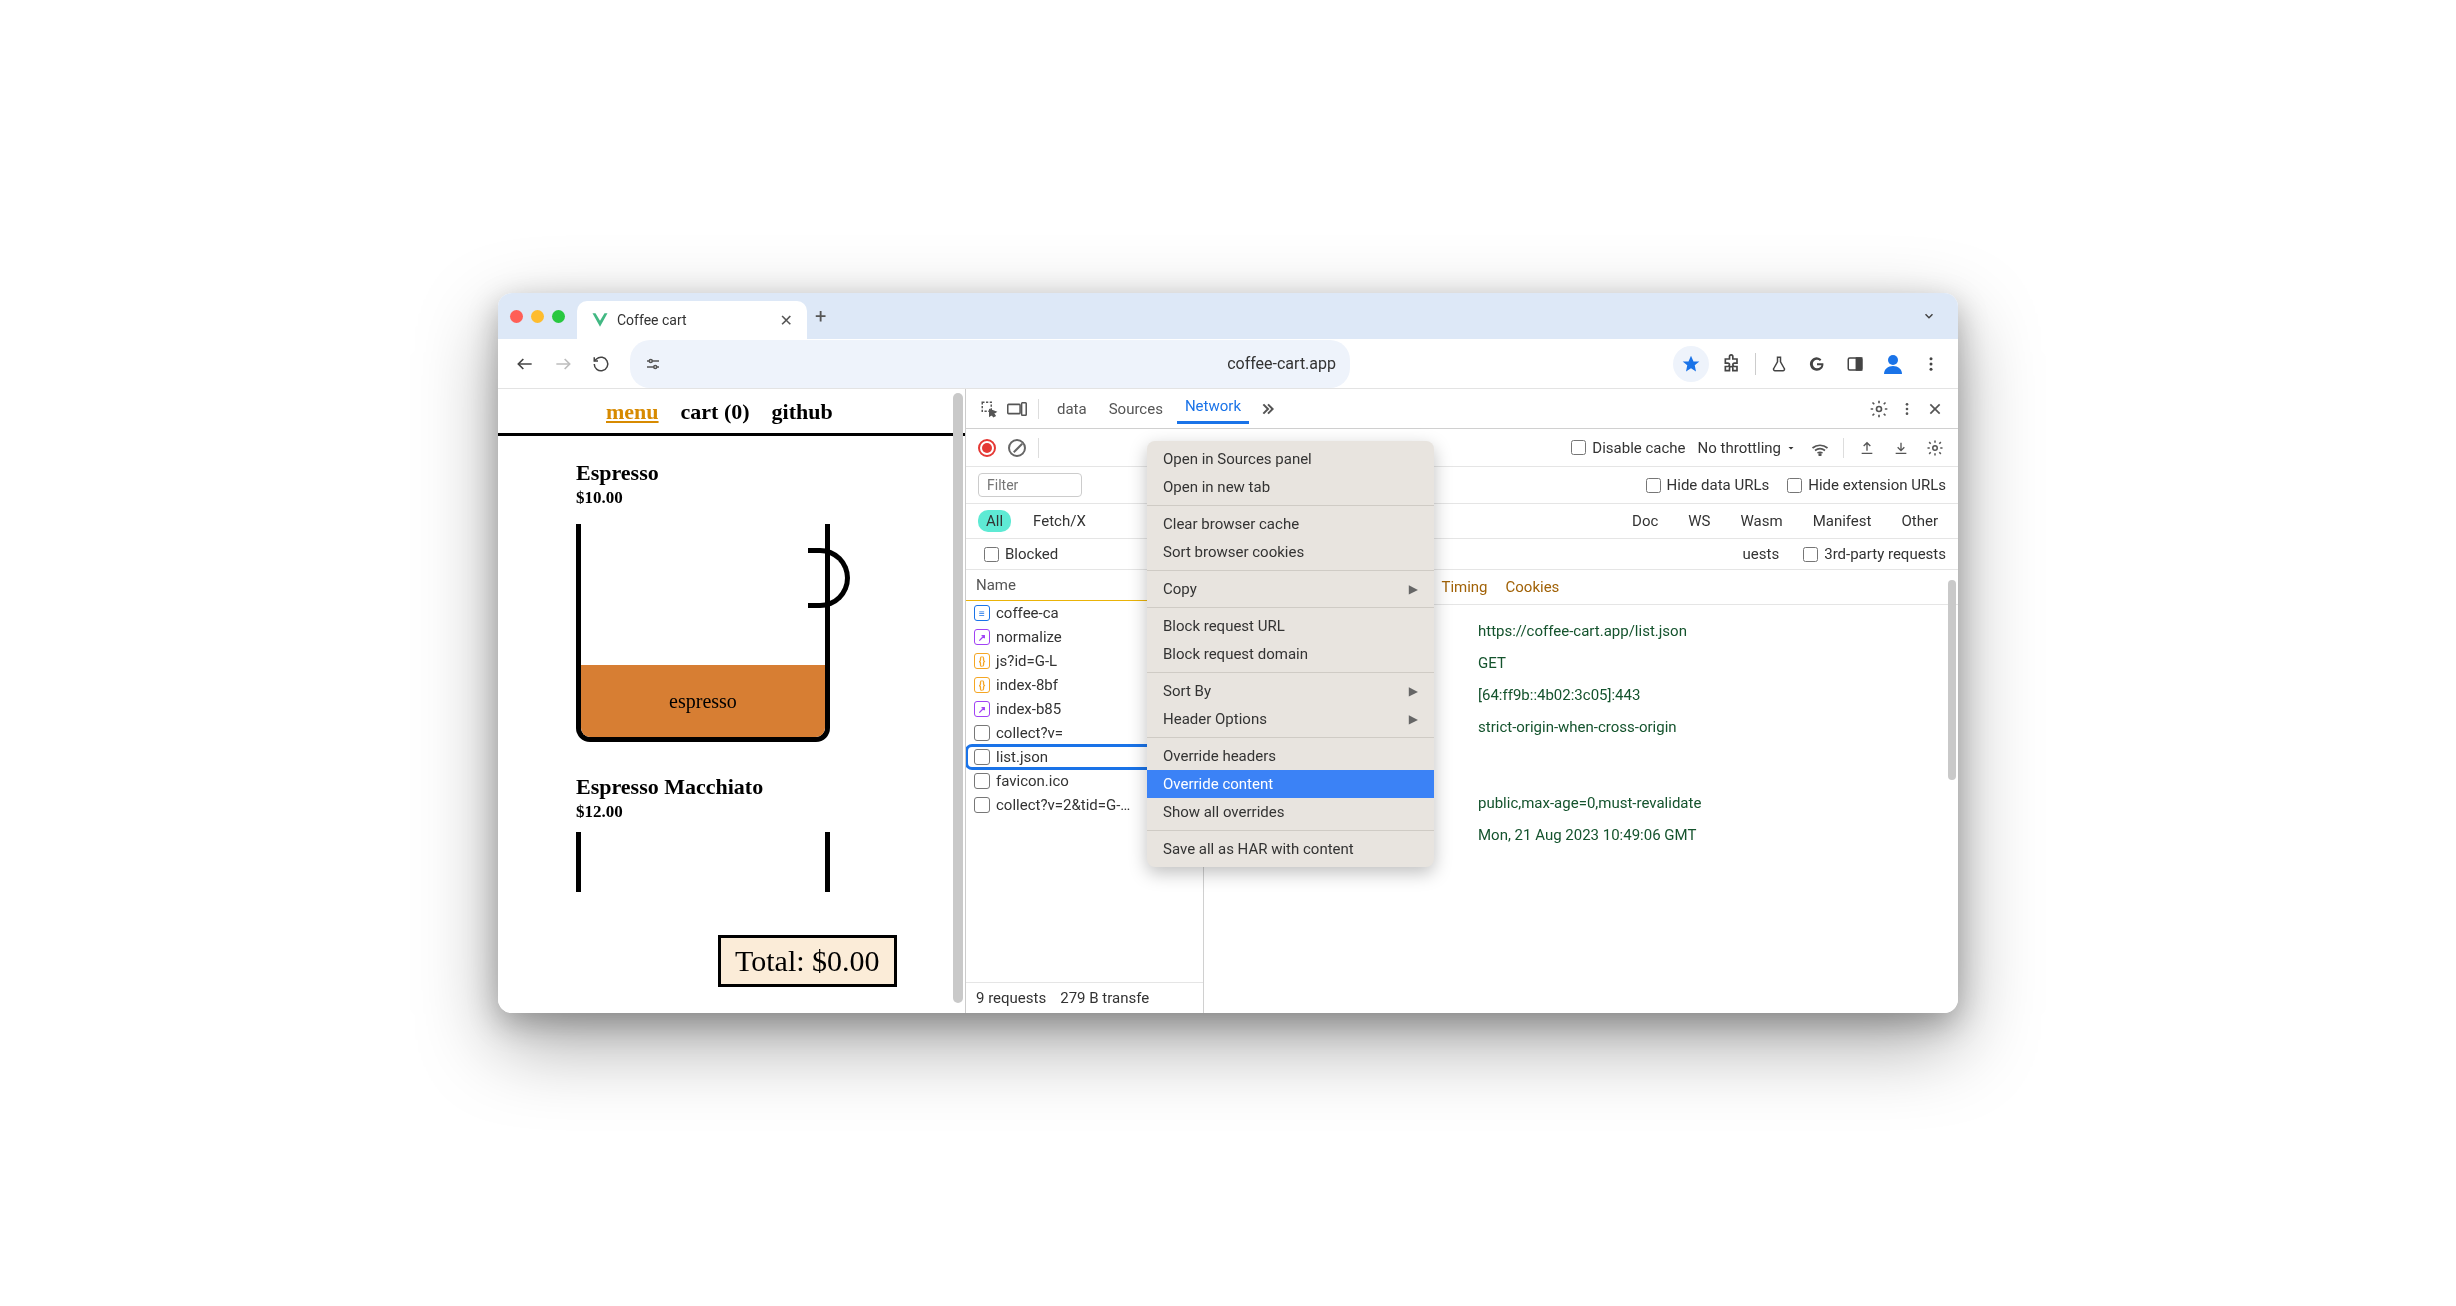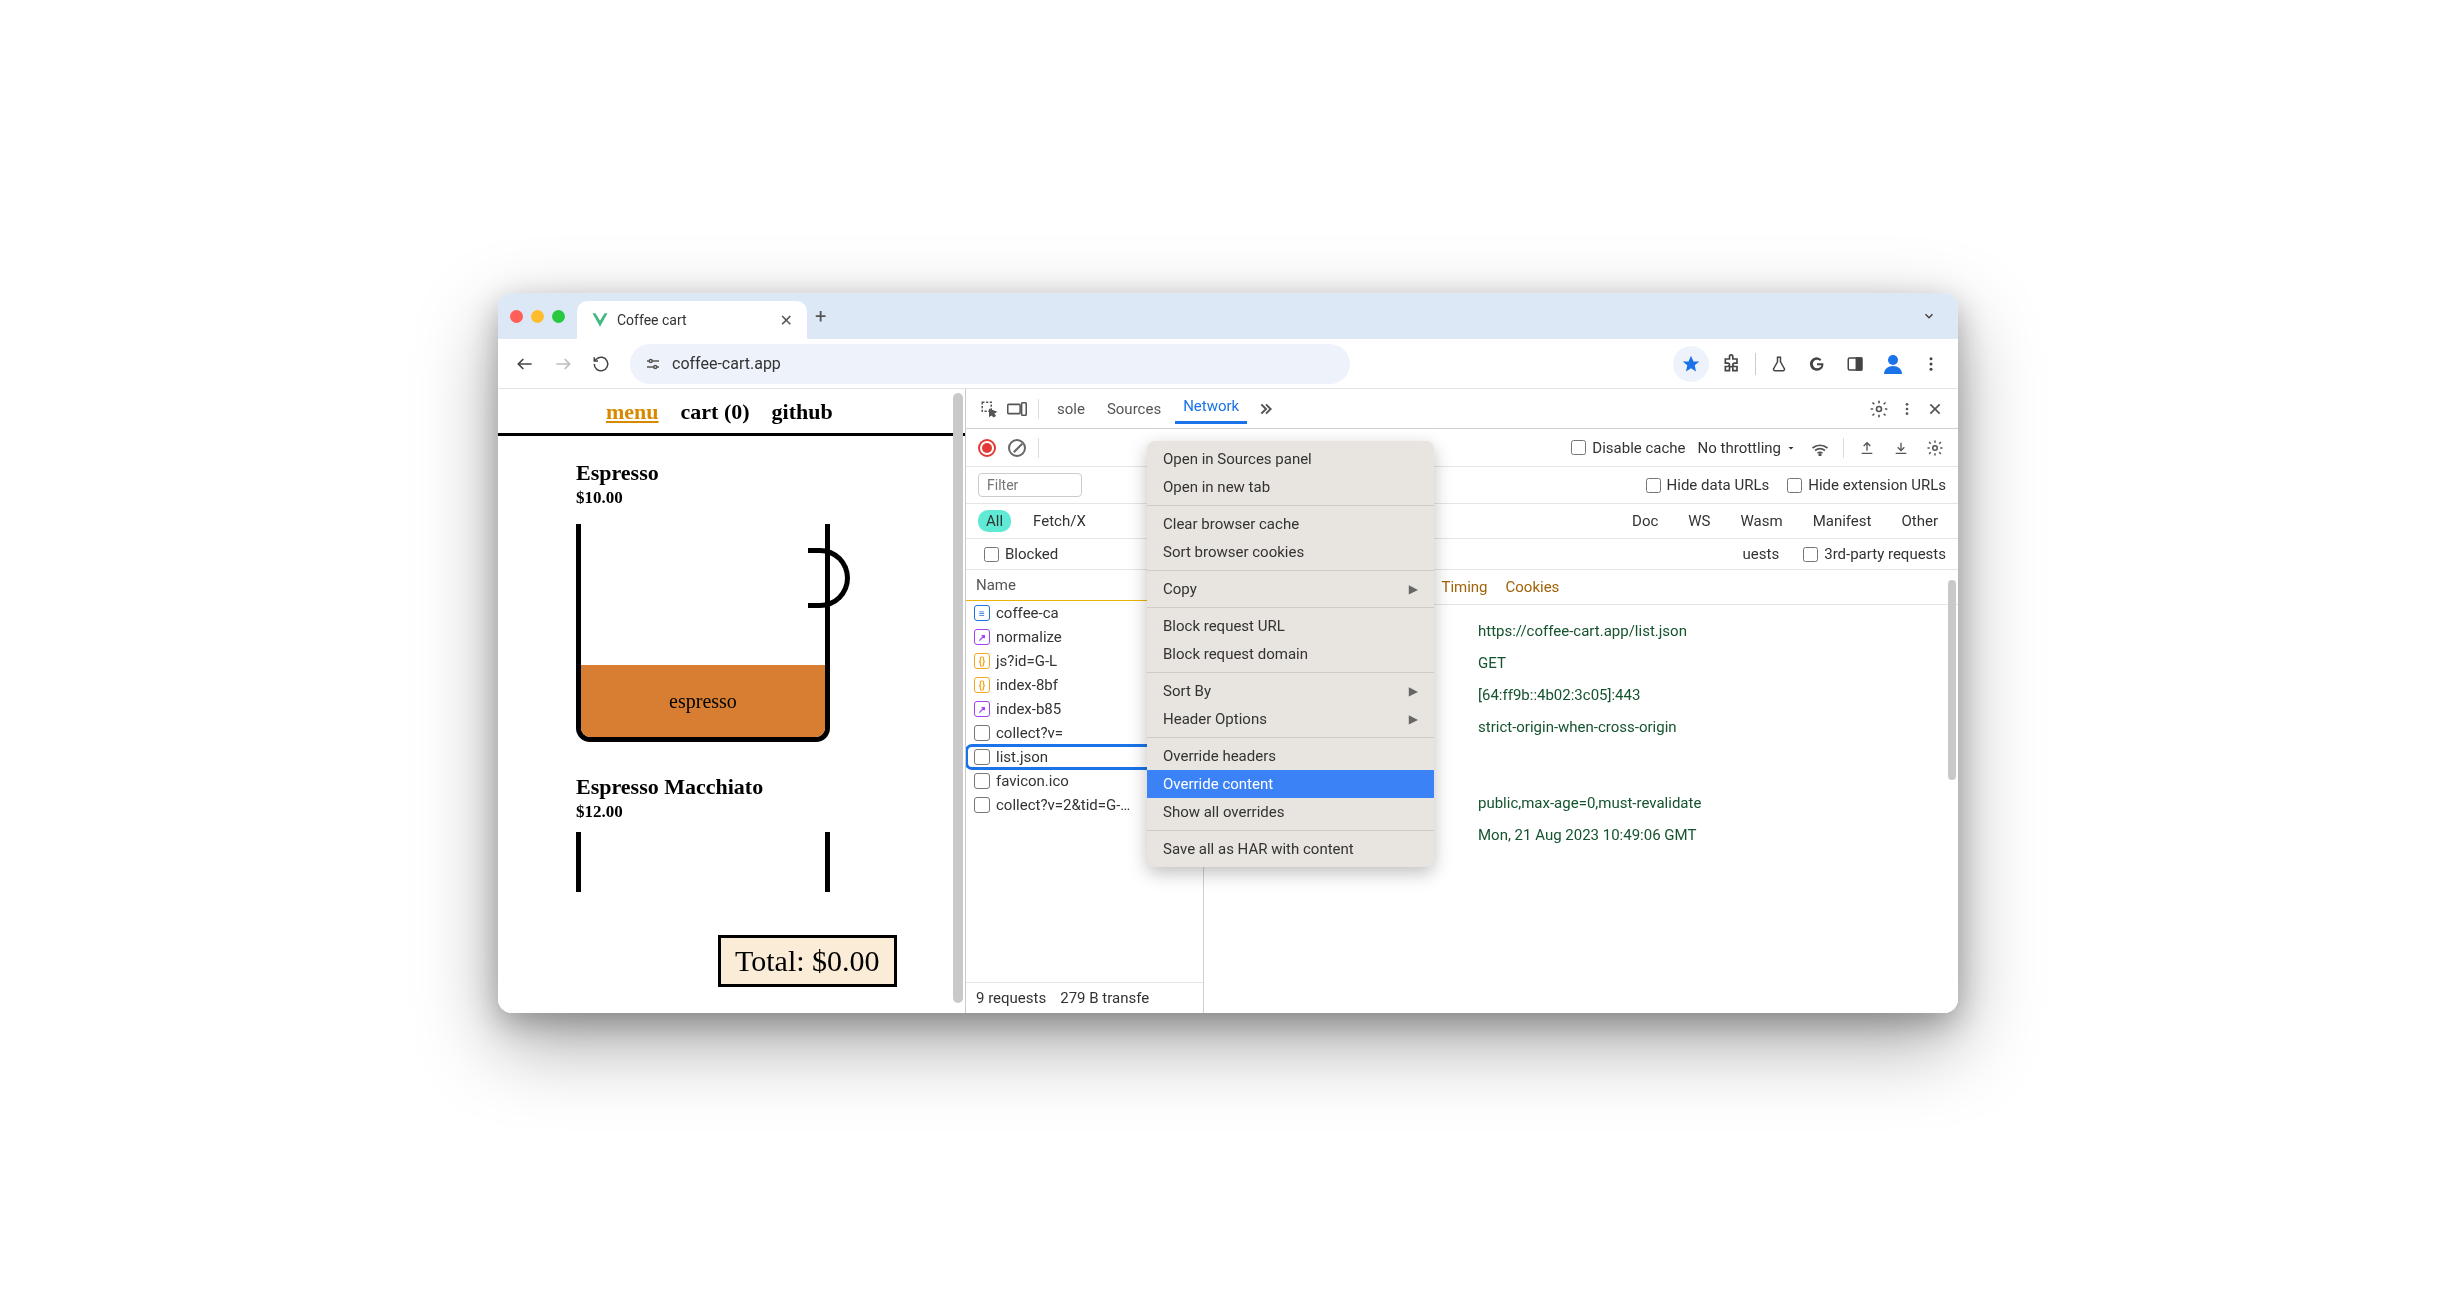--- a/index.html
+++ b/index.html
@@ -17,21 +17,21 @@
   .tab-title { font-size: 14px; color: #333; flex: 1; }
   .tab-close { font-size: 16px; color: #555; cursor: pointer; }
   .tab-new { margin-left: 8px; font-size: 20px; color: #555; cursor: pointer; }
   .titlebar-spacer { flex: 1; }
   .chevron-down { width: 26px; height: 26px; display: flex; align-items: center; justify-content: center; color: #444; margin-right: 4px; }
   
   
   .toolbar { background: #fff; height: 50px; display: flex; align-items: center; padding: 0 12px; gap: 8px; border-bottom: 1px solid #e3e3e3; }
   .tb-btn { width: 30px; height: 30px; display: flex; align-items: center; justify-content: center; color: #444; cursor: pointer; border-radius: 50%; }
   .arrow-fwd { color: #bdbdbd; }
-  .omnibox { flex: 0 0 auto; margin-left: 6px; background: #eef3fb; border-radius: 20px; height: 40px; display: flex; align-items: center; padding: 0 14px; gap: 10px; color: #333; width: 720px; }
+  .omnibox { flex: 0 0 auto; margin-left: 6px; background: #eef3fb; border-radius: 20px; height: 48px; display: flex; align-items: center; padding: 0 14px; gap: 10px; color: #333; width: 720px; justify-content: space-between; }
   .tune-icon { width: 18px; height: 18px; color: #555; }
   .url-text { font-size: 16px; color: #333; }
   .toolbar-spacer { flex: 1; }
   .star { width: 36px; height: 36px; background: #eef3fb; border-radius: 50%; display: flex; align-items: center; justify-content: center; }
   .star svg { color: #1a73e8; }
   .tb-icon { color: #444; }
   
   
   .content { display: flex; height: calc(100% - 96px); }
   
@@ -247,21 +247,21 @@
               <path stroke-dasharray="0" d="M13 13l8 3-3 2 2 3-2 1-2-3-3 2z" fill="currentColor"></path>
             </svg>
           </div>
         <div class="dt-icon">
             <svg width="20" height="16" viewBox="0 0 26 18" fill="none" stroke="currentColor" stroke-width="2">
               <rect x="1" y="3" width="16" height="12" rx="1"></rect>
               <rect x="19" y="1" width="6" height="16" rx="1"></rect>
             </svg>
           </div>
         <div style="width:1px;height:20px;background:#ddd;margin:0 4px"></div>
-        <span class="dt-tab">sole</span>
+        <span class="dt-tab">data</span>
         <span class="dt-tab">Sources</span>
         <span class="dt-tab active">Network</span>
         <div class="dt-icon">
             <svg width="16" height="16" viewBox="0 0 24 24" fill="none" stroke="currentColor" stroke-width="3">
               <polyline points="8 5 15 12 8 19"></polyline>
               <polyline points="15 5 22 12 15 19"></polyline>
             </svg>
           </div>
         <div class="spacer"></div>
         <div class="dt-icon">

